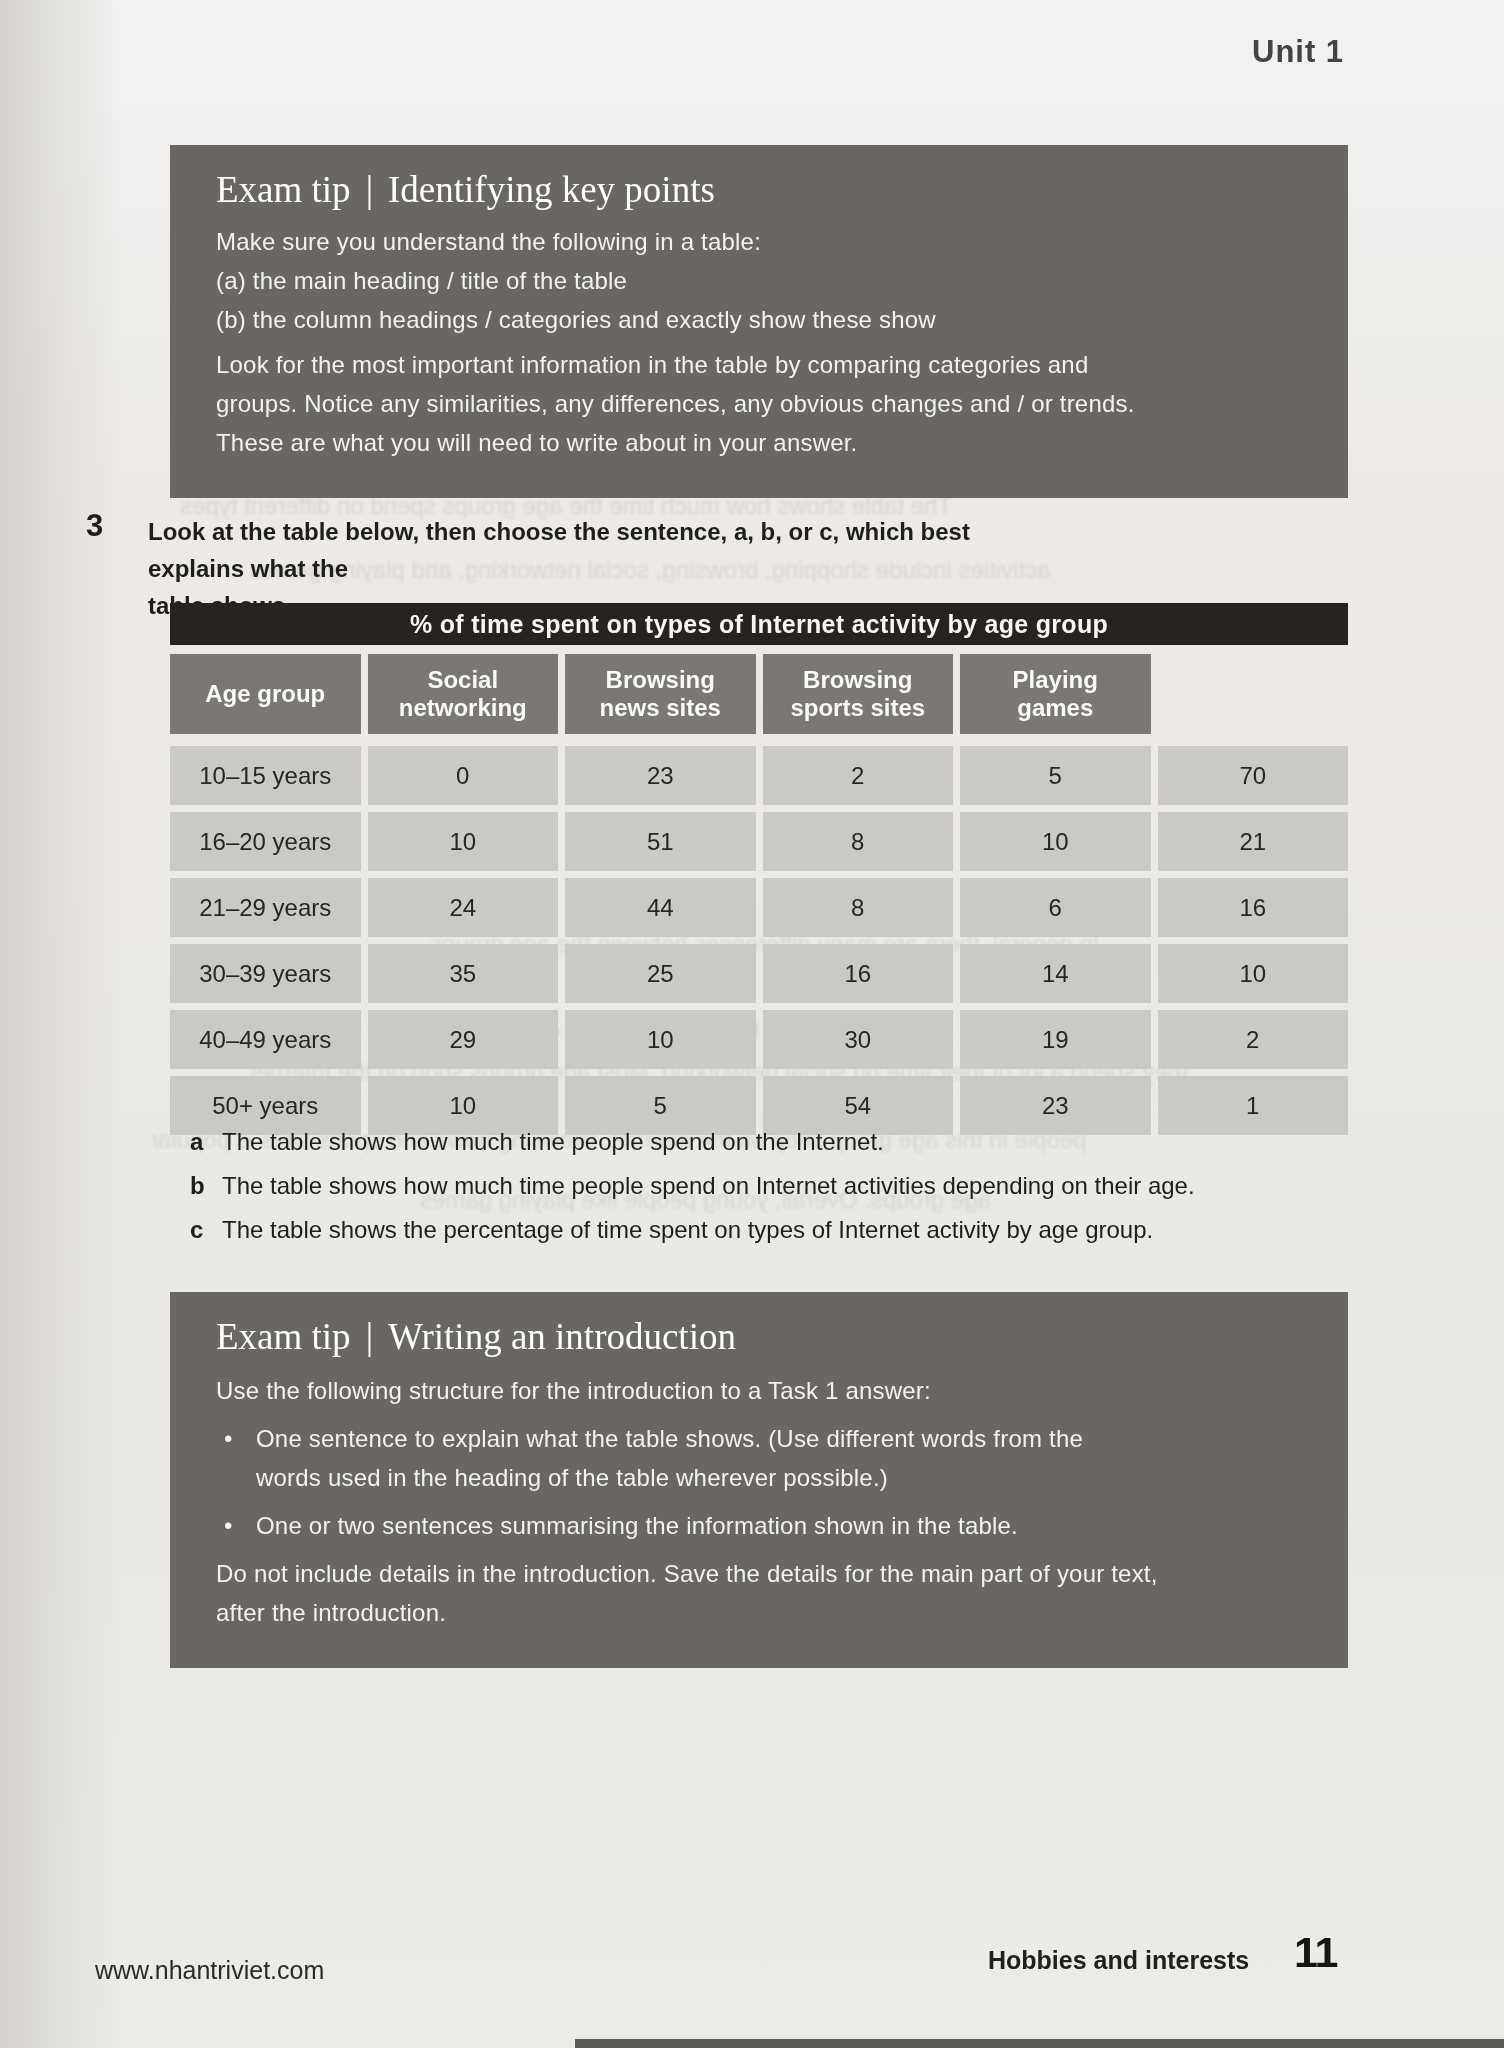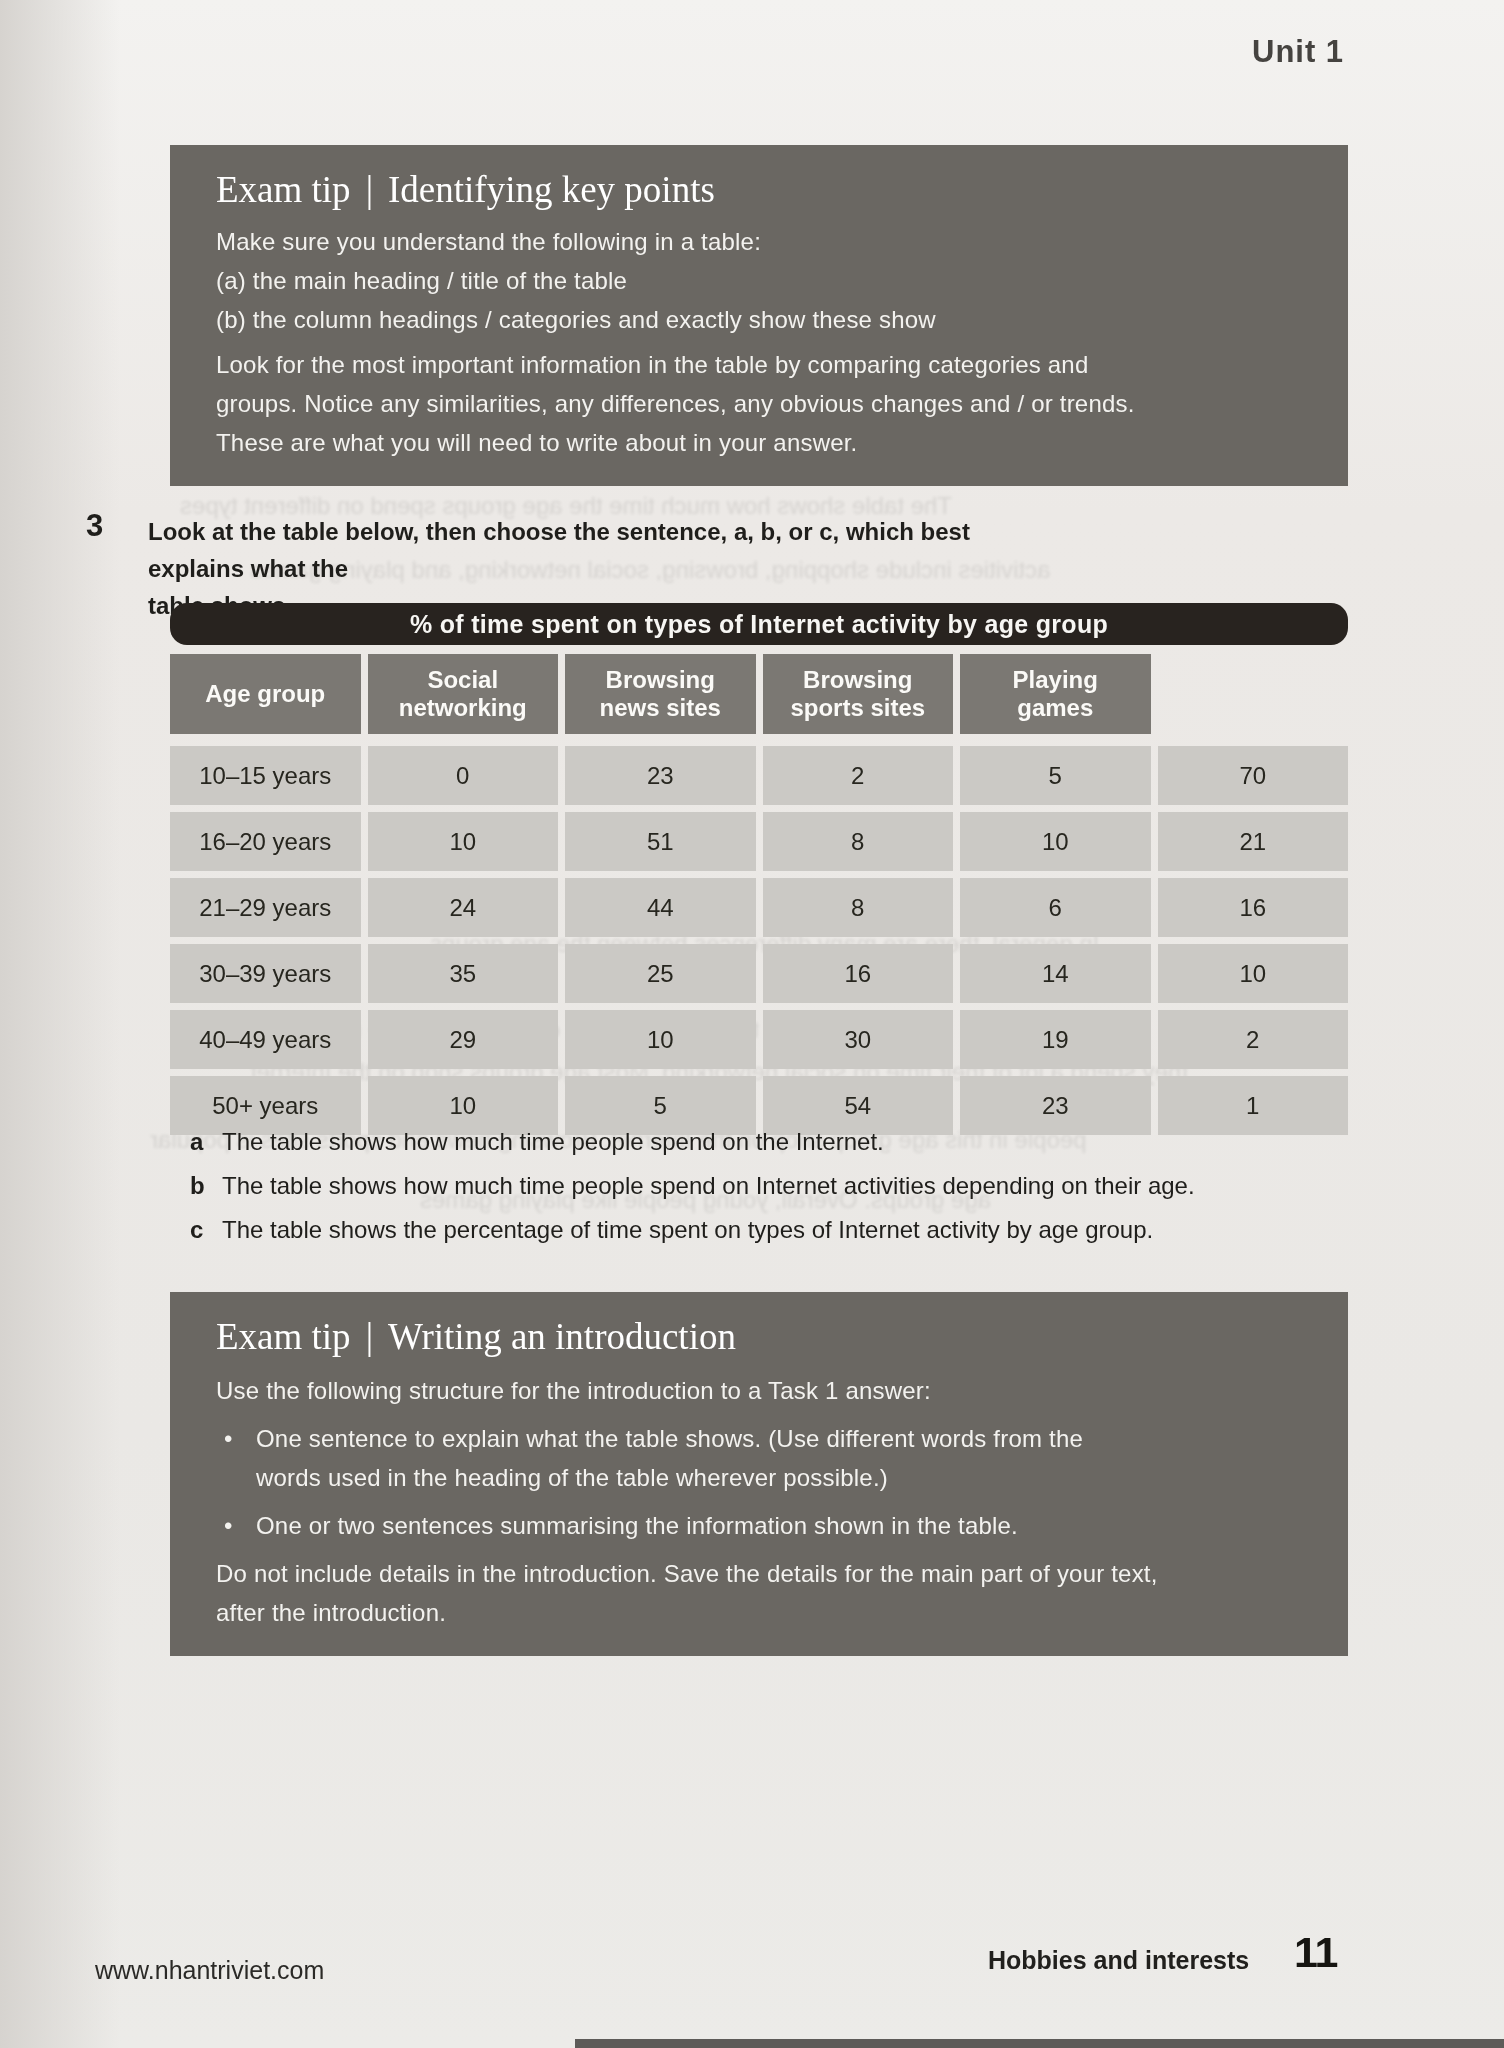--- a/index.html
+++ b/index.html
@@ -21,42 +21,42 @@
   .g2 { top:930px;  left:430px; }
   .g3 { top:1016px; left:300px; }
   .g4 { top:1058px; left:250px; }
   .g5 { top:1126px; left:150px; }
   .g6 { top:1186px; left:420px; }
 
   .unit-label { position:absolute; left:1252px; top:34px; font-size:31px; font-weight:700;
     color:#454340; letter-spacing:1px; }
 
   .tipbox { position:absolute; left:170px; width:1178px; background:#6a6762; color:#f3f2ef;
-    padding:22px 46px 24px; }
+    padding:22px 46px 36px; }
   .tipbox1 { top:145px; min-height:330px; }
   .tipbox2 { top:1292px; min-height:333px; }
   .tip-title { font-family:"Liberation Serif", serif; font-weight:400; font-size:37px;
     color:#ffffff; line-height:46px; }
   .tt-sep { margin:0 15px; font-weight:300; }
   .tip-lines { margin-top:9px; }
   .tip-line { font-size:24px; line-height:39px; letter-spacing:0.2px; }
   .tip-para { margin-top:6px; }
   .tip-intro { margin-top:11px; }
   .bullet { display:flex; margin-top:9px; }
   .bullet .dot { width:40px; padding-left:8px; font-size:24px; line-height:39px; }
   .bullet .btext { flex:1; }
   .tip-outro { margin-top:9px; }
 
   .ex-number { position:absolute; left:86px; top:508px; font-size:31px; font-weight:700; }
   .ex-instruction { position:absolute; left:148px; top:513px; width:920px;
     font-size:24px; font-weight:700; line-height:37px; }
 
   .data-table { position:absolute; left:170px; top:603px; width:1178px; }
   .t-title { height:42px; background:#28231f; color:#f7f6f3; font-weight:700; font-size:25px;
-    display:flex; align-items:center; justify-content:center; letter-spacing:0.3px;border-radius:17px; }
+    display:flex; align-items:center; justify-content:center; letter-spacing:0.3px; }
   .t-headrow { margin-top:9px; display:grid; grid-template-columns:repeat(6,1fr); grid-gap:7px; }
   .t-head { background:#7b7873; color:#fbfaf7; font-weight:700; font-size:24px; min-height:80px;
     display:flex; align-items:center; justify-content:center; text-align:center;
     line-height:1.18; padding:4px 12px; }
   .t-row { display:grid; grid-template-columns:repeat(6,1fr); grid-gap:7px; margin-top:7px; }
   .t-row.first { margin-top:12px; }
   .t-cell { background:#cbc9c5; height:59px; display:flex; align-items:center; justify-content:center;
     font-size:24px; color:#27261f; }
 
   .options { position:absolute; left:190px; top:1120px; width:1070px; }

